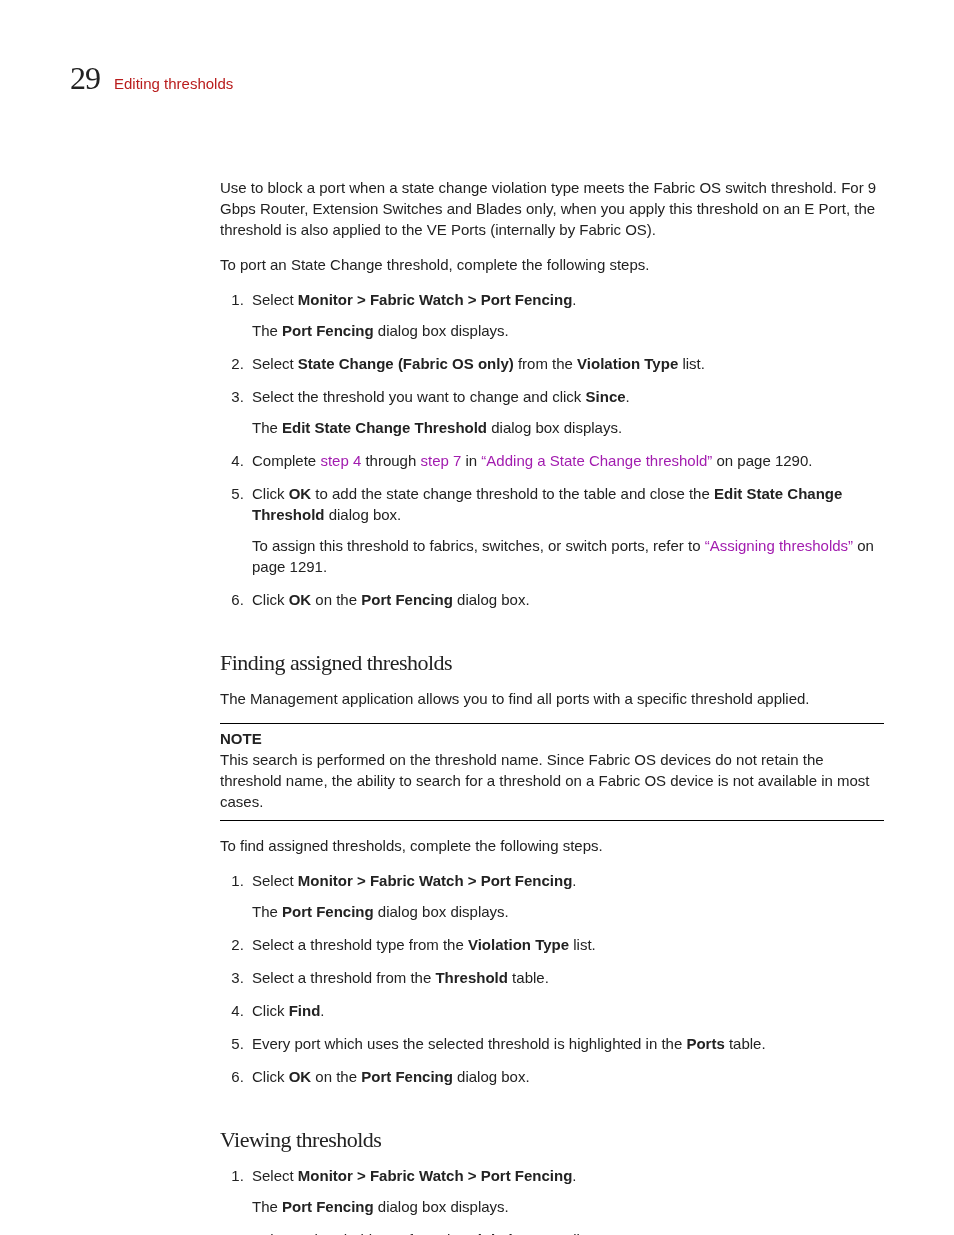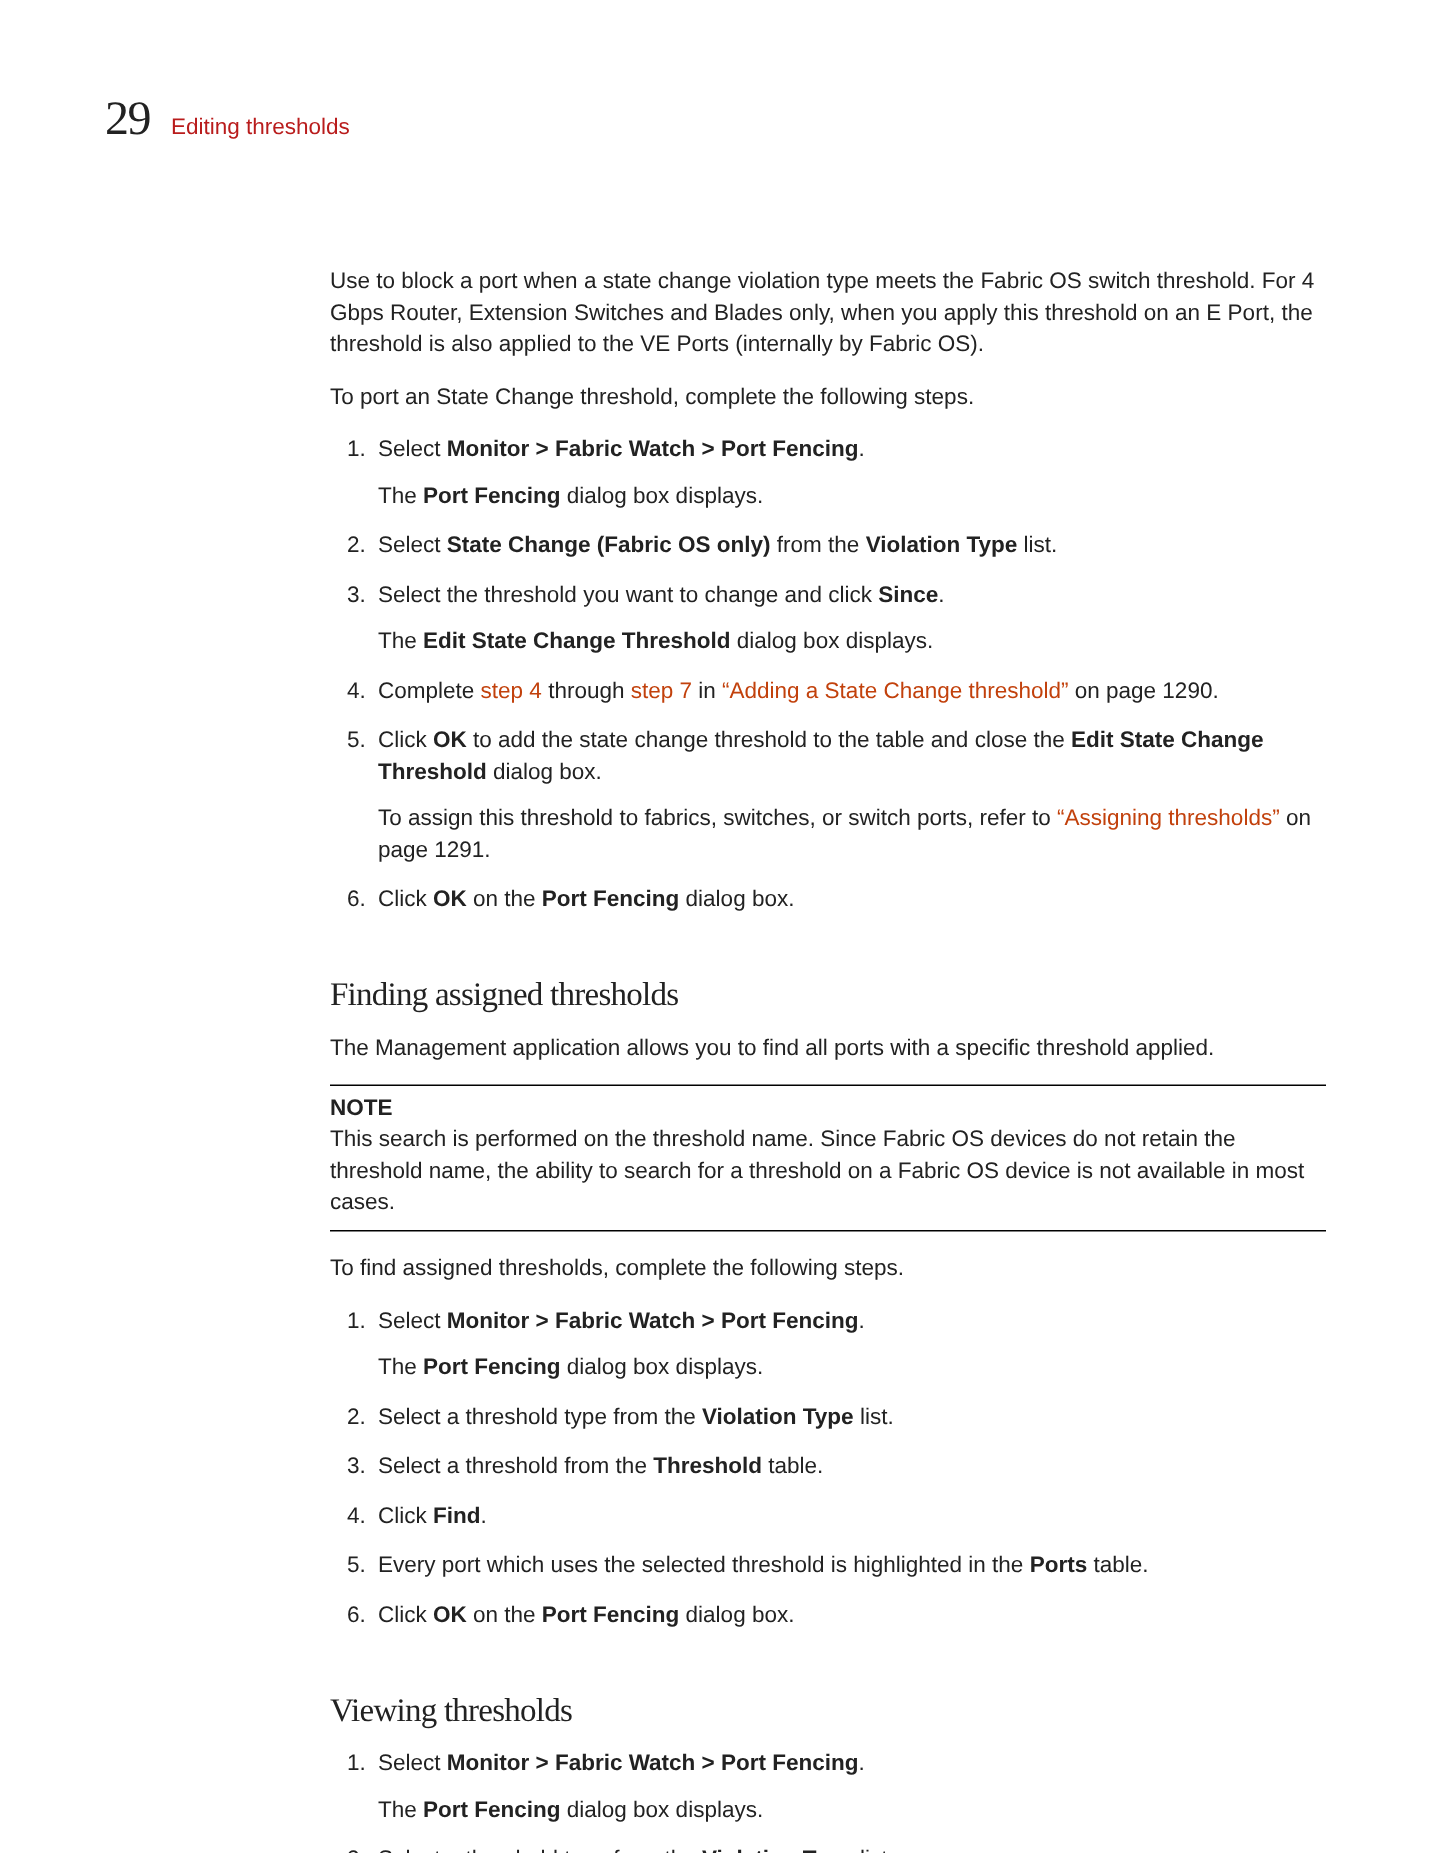--- a/index.html
+++ b/index.html
@@ -54,21 +54,21 @@
     margin: 0 0 12px 0;
     padding-left: 4px;
     line-height: 1.4;
   }
   .subpara {
     margin: 10px 0 0 0;
     line-height: 1.4;
   }
   .bold { font-weight: 700; }
   .link {
-    color: #c2410c;
+    color: #a21caf;
     cursor: pointer;
   }
   
   .note-block {
     margin: 14px 0 14px 0;
   }
   .note-head {
     font-weight: 700;
     border-top: 1px solid #000;
     padding-top: 6px;
@@ -87,21 +87,21 @@
 
 <div class="page">
 
   <div class="running-head">
     <span class="chapnum" data-bind="header.chapter_number">29</span>
     <span class="chaptitle" data-bind="header.section_title">Editing thresholds</span>
   </div>
 
   <div class="content">
 
-    <p class="para" data-bind="intro.p1">Use to block a port when a state change violation type meets the Fabric OS switch threshold. For 4 Gbps Router, Extension Switches and Blades only, when you apply this threshold on an E Port, the threshold is also applied to the VE Ports (internally by Fabric OS).</p>
+    <p class="para" data-bind="intro.p1">Use to block a port when a state change violation type meets the Fabric OS switch threshold. For 9 Gbps Router, Extension Switches and Blades only, when you apply this threshold on an E Port, the threshold is also applied to the VE Ports (internally by Fabric OS).</p>
     <p class="para" data-bind="intro.p2">To port an State Change threshold, complete the following steps.</p>
 
     <ol class="steps">
 
       <li>
         <span data-bind="editSteps.s1.prefix">Select </span><span class="bold" data-bind="editSteps.s1.bold1">Monitor &gt; Fabric Watch &gt; Port Fencing</span><span data-bind="editSteps.s1.suffix1">.</span>
         <div class="subpara">
           <span data-bind="editSteps.s1.sub_prefix">The </span><span class="bold" data-bind="editSteps.s1.sub_bold">Port Fencing</span><span data-bind="editSteps.s1.sub_suffix"> dialog box displays.</span>
         </div>
       </li>

